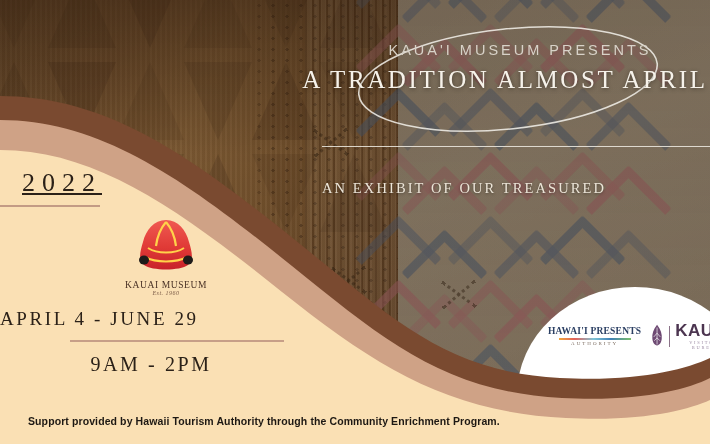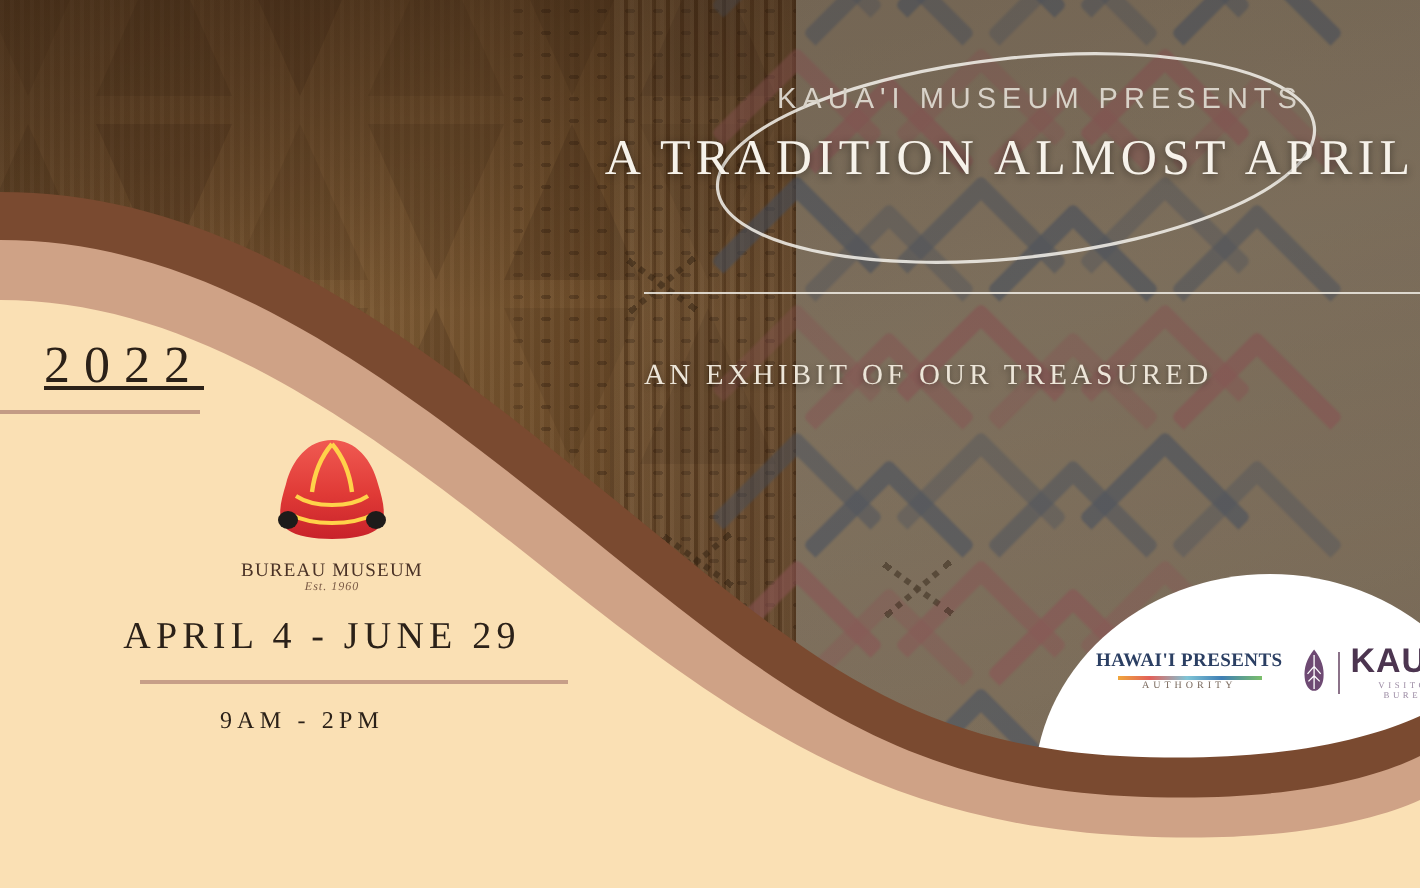--- a/index.html
+++ b/index.html
@@ -90,27 +90,27 @@
     margin-top:13px;
   }
 
   .year{
     position:absolute;left:22px;top:168px;color:#2b2118;
     font-size:26px;letter-spacing:7px;text-decoration:underline;
   }
   .year-rule{position:absolute;left:0;top:205px;width:100px;height:2px;background:#c39b85;}
 
   .dates{
-    position:absolute;left:10px;top:308px;width:302px;text-align:center;
+    position:absolute;left:0;top:308px;width:302px;
     color:#2b2118;font-size:19px;letter-spacing:2.6px;
   }
   .dates-rule{position:absolute;left:70px;top:340px;width:214px;height:2px;background:#c79f88;}
   .hours{
     position:absolute;left:0;top:353px;width:302px;text-align:center;
-    color:#2b2118;font-size:12px;letter-spacing:2.6px;
+    color:#2b2118;font-size:20px;letter-spacing:2.6px;
   }
 
   .support{
     position:absolute;left:28px;top:415px;color:#1d1813;
     font-family:"Liberation Sans",sans-serif;font-size:10.5px;font-weight:bold;letter-spacing:.1px;
   }
 
   
   .museum{position:absolute;left:114px;top:218px;width:104px;text-align:center;}
   .museum-name{
@@ -264,28 +264,29 @@
         </linearGradient>
       </defs>
       <path fill="url(#hg)" d="M42,2 C54,2 62,12 65,24 C68,34 70,42 64,47 C56,53 28,53 20,47 C14,42 16,34 19,24 C22,12 30,2 42,2 Z"></path>
       <path fill="none" stroke="#FFD24A" stroke-width="2.2" d="M42,4 C36,11 33,20 32,28"></path>
       <path fill="none" stroke="#FFD24A" stroke-width="2.2" d="M42,4 C48,11 51,20 52,28"></path>
       <path fill="none" stroke="#FFD24A" stroke-width="2" d="M24,30 C33,36 51,36 60,30"></path>
       <path fill="none" stroke="#FFD24A" stroke-width="2" d="M21,39 C32,45 52,45 63,39"></path>
       <ellipse cx="20" cy="42" rx="5" ry="4.5" fill="#1E1B1A"></ellipse>
       <ellipse cx="64" cy="42" rx="5" ry="4.5" fill="#1E1B1A"></ellipse>
     </svg>
-    <span class="museum-name">BUREAU MUSEUM</span>
+    <span class="museum-name">KAUAI MUSEUM</span>
     <span class="museum-est">Est. 1960</span>
   </div>
 
   <div class="dates">APRIL 4 - JUNE 29</div>
   <div class="dates-rule"></div>
   <div class="hours">9AM - 2PM</div>
 
+  <div class="support">Support provided by Hawaii Tourism Authority through the Community Enrichment Program.</div>
 
   <div class="sponsors">
     <div class="hta">
       <div class="hta-word">HAWAI'I PRESENTS</div>
       <div class="hta-bar"></div>
       <div class="hta-sub">AUTHORITY</div>
     </div>
     <div class="kvb">
       <svg width="15" height="24" viewBox="0 0 15 24">
         <path fill="#6E4A73" d="M7.5,0 C11.5,5 13,10 12.5,15 C12.2,19 10,22 7.5,22 C5,22 2.8,19 2.5,15 C2,10 3.5,5 7.5,0 Z"></path>

